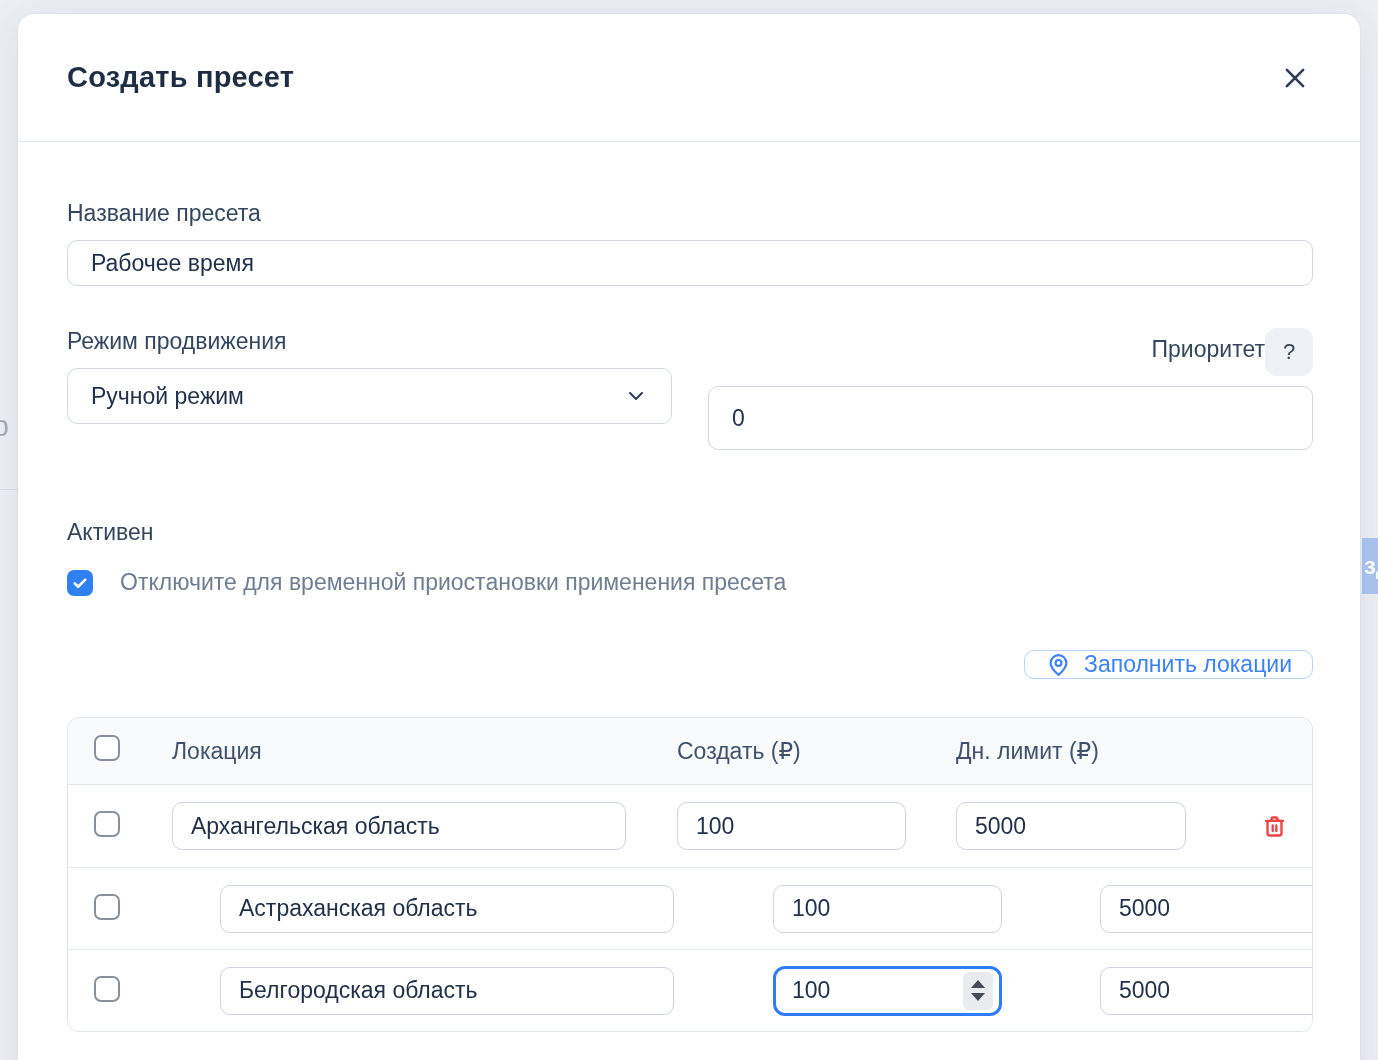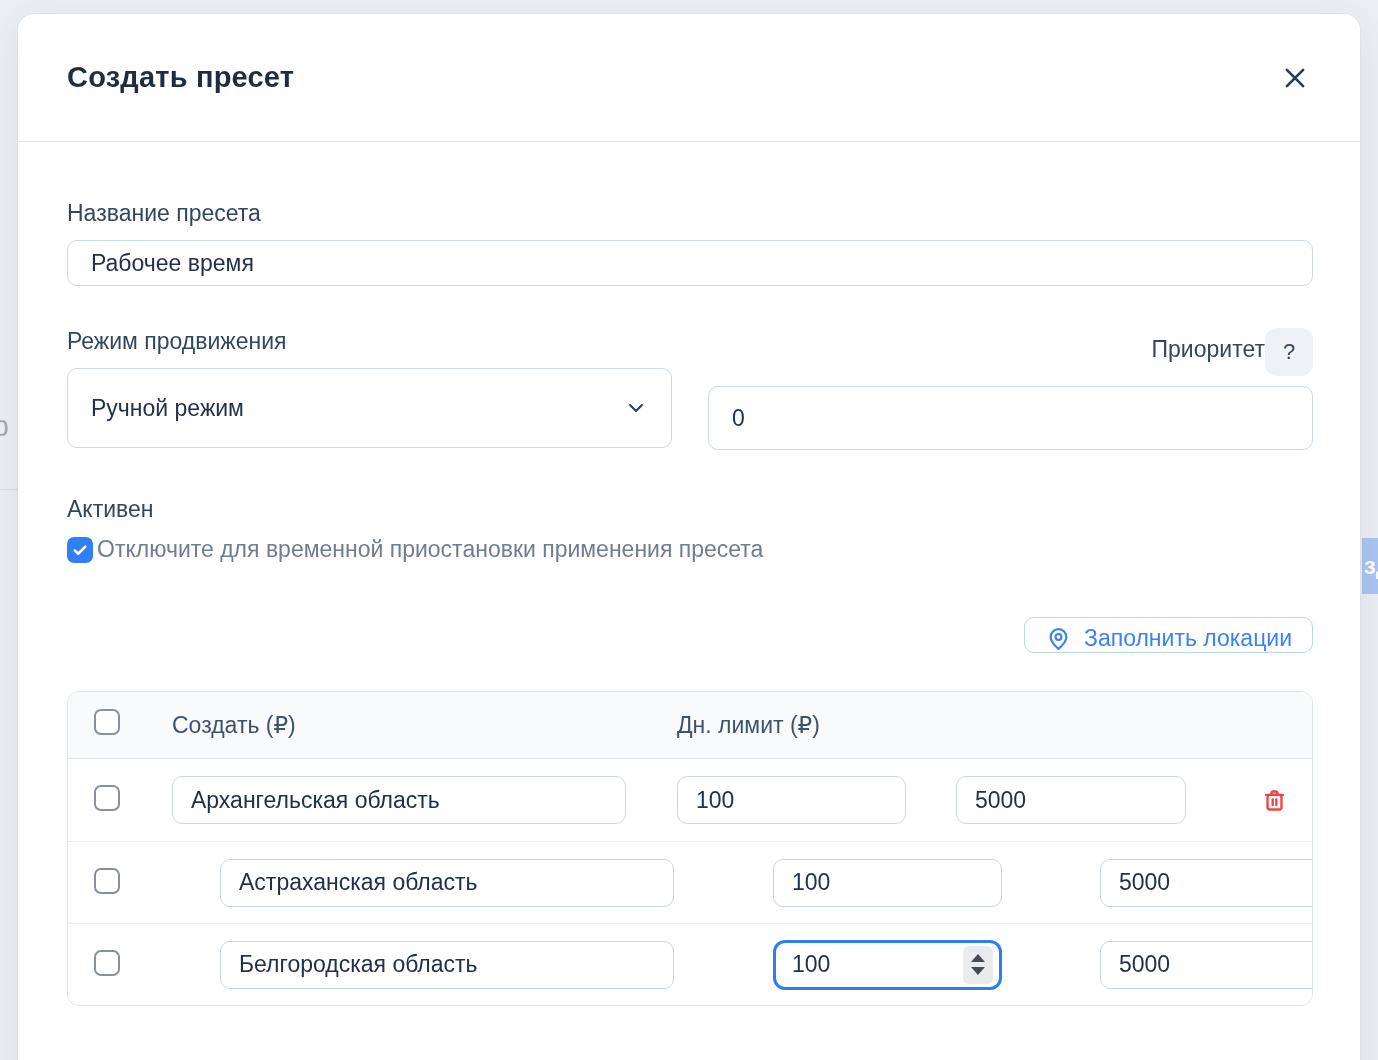--- a/index.html
+++ b/index.html
@@ -49,47 +49,47 @@
 
   .text-input {
     width: 100%; height: 46px; border: 1px solid #cfd9e4; border-radius: 10px;
     padding: 0 23px; font-size: 23px; color: #22314a;
     font-family: inherit; background: #fff; outline: none;
   }
 
   .two-col { display: grid; grid-template-columns: 605px 605px; column-gap: 36px; margin-top: 42px; }
 
   .select-box {
-    width: 100%; height: 80px; border: 1px solid #cfd9e4; border-radius: 10px;
+    width: 100%; height: 56px; border: 1px solid #cfd9e4; border-radius: 10px;
     display: flex; align-items: center; justify-content: space-between;
     padding: 0 23px; font-size: 23px; color: #22314a; background: #fff; cursor: pointer;
   }
 
   .label-row { display: flex; align-items: flex-start; justify-content: flex-end; margin-bottom: 5px; }
   .label-row .field-label { margin-bottom: 0; margin-top: 8px; }
   .help-btn {
     width: 48px; height: 48px; border: none; border-radius: 12px;
     background: #eef1f6; color: #36455a; font-size: 22px; cursor: pointer;
     font-family: inherit;
   }
   .priority-input { height: 64px; margin-top: 5px; }
 
-  .active-label { margin-top: 46px; margin-bottom: 0; }
-  .check-row { display: flex; align-items: center; gap: 4px; margin-top: 13px; }
+  .active-label { margin-top: 69px; margin-bottom: 0; }
+  .check-row { display: flex; align-items: center; gap: 27px; margin-top: 23px; }
   .checkbox {
     width: 26px; height: 26px; border: 2px solid #87909d; border-radius: 7px;
     background: #fff; display: inline-flex; align-items: center; justify-content: center;
     cursor: pointer; flex: 0 0 auto;
   }
   .checkbox.checked { background: #2f80f5; border-color: #2f80f5; }
   .check-caption { font-size: 23px; color: #6f7d90; }
 
   .btn-row { display: flex; justify-content: flex-end; margin-top: 54px; }
   .fill-btn {
-    height: 36px; display: inline-flex; align-items: flex-end; gap: 12px;
+    height: 29px; display: inline-flex; align-items: flex-start; gap: 12px;
     border: 1px solid #b9d3f9; border-radius: 10px; background: #fff;
     color: #3b82f6; font-size: 23px; padding: 0 20px; cursor: pointer;
     font-family: inherit;
   }
 
   
   .loc-table {
     margin-top: 38px; border: 1px solid #dfe5ed; border-radius: 12px; overflow: hidden;
   }
   .t-head, .t-row {
@@ -187,20 +187,21 @@
           <path d="M12 21.2c4.3-3.6 7-7.1 7-10.5A7 7 0 1 0 5 10.7c0 3.4 2.7 6.9 7 10.5z"></path>
           <circle cx="12" cy="10.6" r="2.6"></circle>
         </svg>
         <span>Заполнить локации</span>
       </button>
     </div>
 
     <div class="loc-table">
       <div class="t-head">
         <div class="cell-check"><span class="checkbox"></span></div>
+        <div>Локация</div>
         <div>Создать (₽)</div>
         <div>Дн. лимит (₽)</div>
         <div></div>
       </div>
       <div>
   <div class="t-row">
     <div class="cell-check"><span class="checkbox"></span></div>
     <div><input class="row-input loc-input" value="Архангельская область" style=""></div>
     <div>
       <div class="num-wrap">

